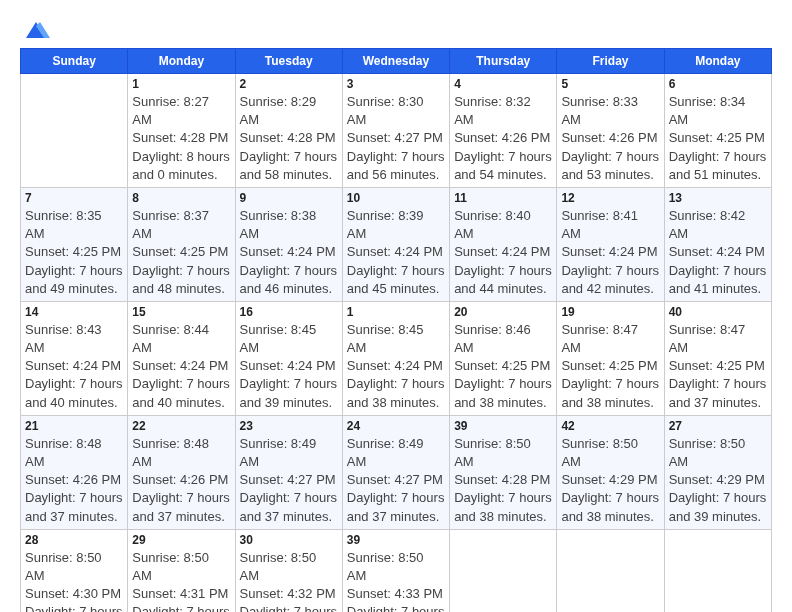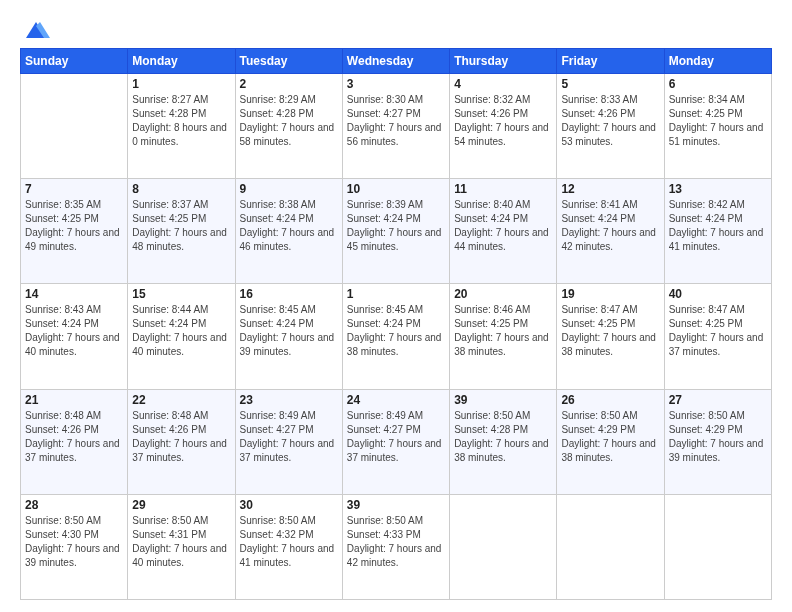--- a/index.html
+++ b/index.html
@@ -60,40 +60,40 @@
       border-collapse: collapse;
       width: 100%;
       table-layout: fixed;
     }
     .calendar th {
       background: #2563eb;
       color: #fff;
       font-size: 12px;
       font-weight: bold;
       padding: 5px 4px;
-      text-align: left;
+      text-align: center;
       border: 1px solid #1d4ed8;
     }
     .calendar td {
       border: 1px solid #ccc;
       vertical-align: top;
       padding: 3px 4px;
       font-size: 9.5px;
       color: #333;
       height: 88px;
     }
     .day-num {
       font-size: 12px;
       font-weight: bold;
       color: #222;
       display: block;
       margin-bottom: 2px;
     }
     .day-info {
-      font-size: 10px;
+      font-size: 13px;
       color: #444;
       line-height: 1.4;
     }
     .empty-cell {
       background: #f9f9f9;
     }
     tr:nth-child(odd) td { background: #fff; }
     tr:nth-child(even) td { background: #f5f7ff; }
     .cal-header-row th { background: #2563eb !important; }
   </style>
@@ -235,21 +235,21 @@
           </td>
           <td>
             <span class="day-num">24</span>
             <div class="day-info">Sunrise: 8:49 AM<br>Sunset: 4:27 PM<br>Daylight: 7 hours and 37 minutes.</div>
           </td>
           <td>
             <span class="day-num">39</span>
             <div class="day-info">Sunrise: 8:50 AM<br>Sunset: 4:28 PM<br>Daylight: 7 hours and 38 minutes.</div>
           </td>
           <td>
-            <span class="day-num">26</span>
+            <span class="day-num">42</span>
             <div class="day-info">Sunrise: 8:50 AM<br>Sunset: 4:29 PM<br>Daylight: 7 hours and 38 minutes.</div>
           </td>
           <td>
             <span class="day-num">27</span>
             <div class="day-info">Sunrise: 8:50 AM<br>Sunset: 4:29 PM<br>Daylight: 7 hours and 39 minutes.</div>
           </td>
         </tr>
         <tr>
           <td>
             <span class="day-num">28</span>

